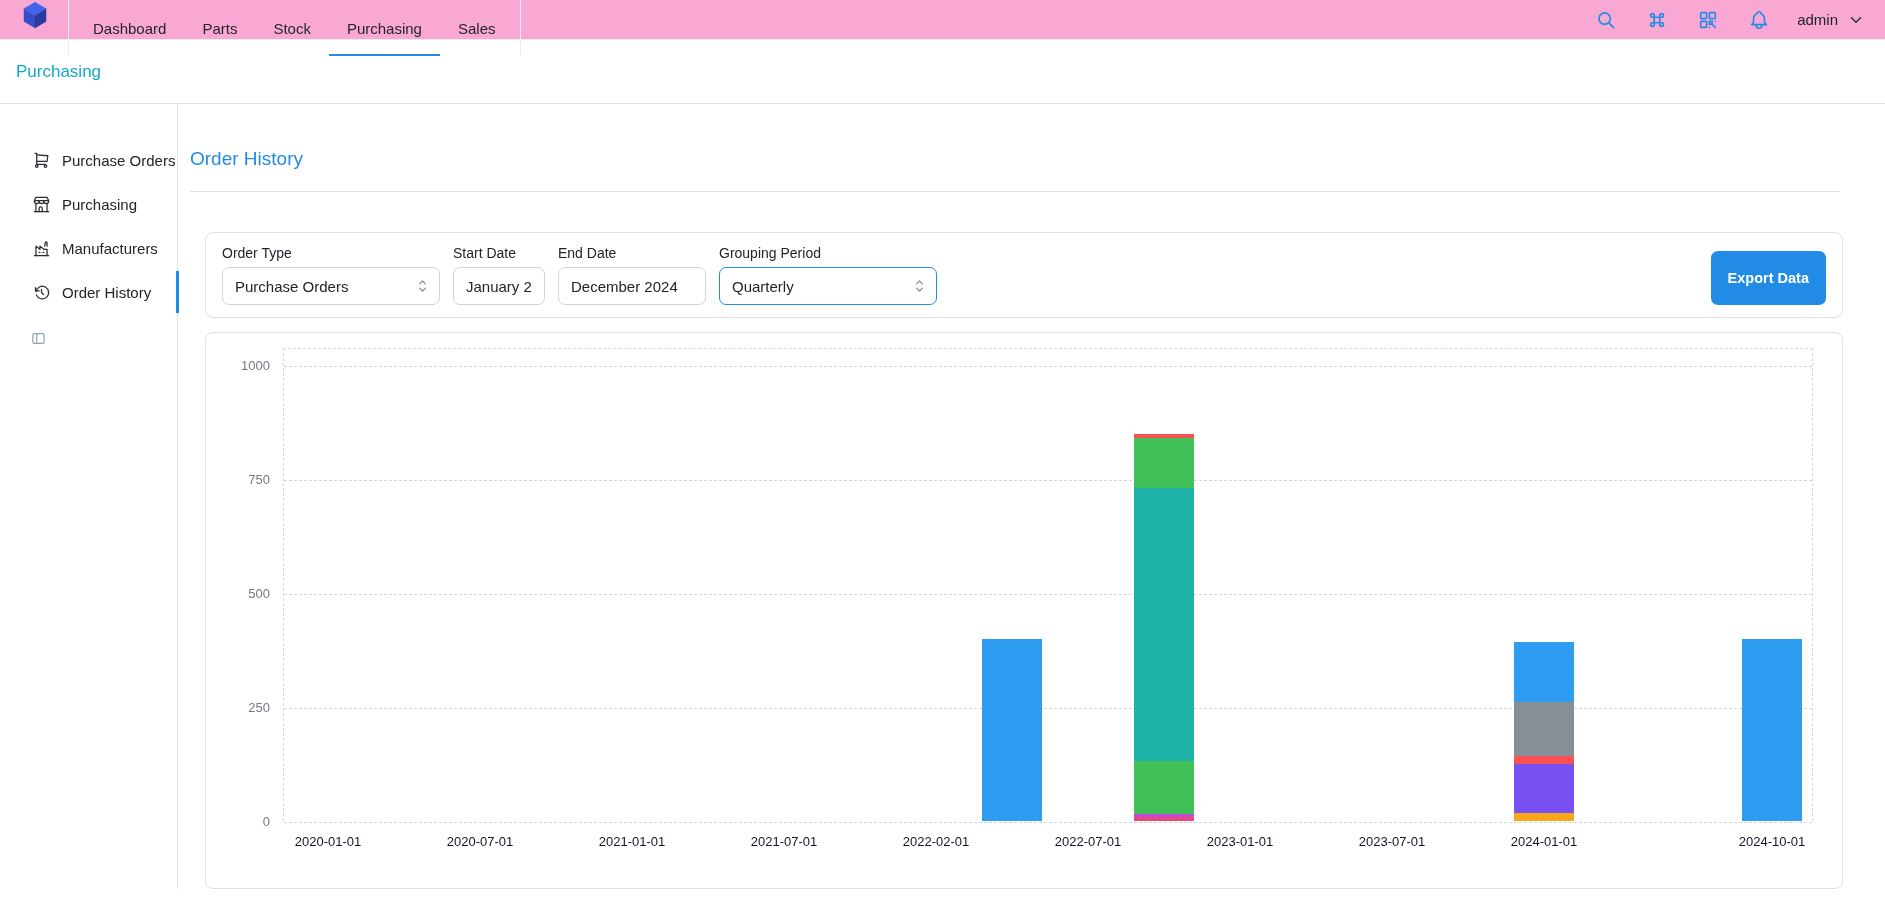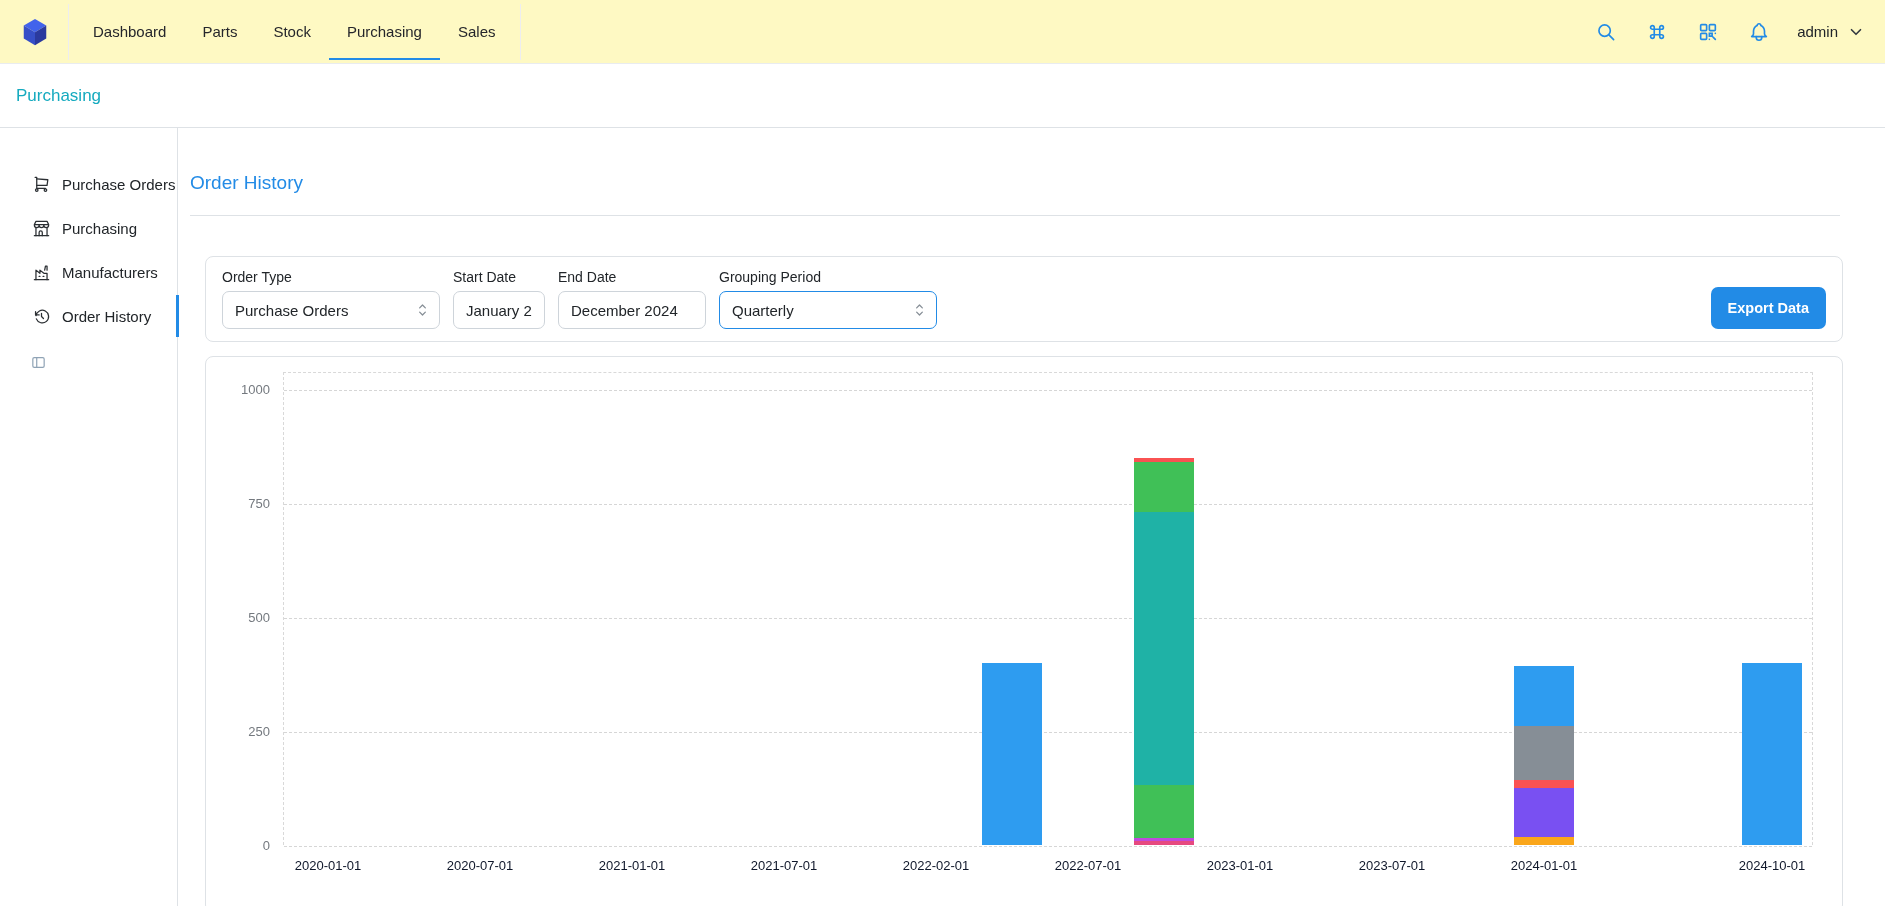--- a/index.html
+++ b/index.html
@@ -5,22 +5,22 @@
   * { box-sizing: border-box; margin: 0; padding: 0; }
   html, body { background: #fff; }
   body {
     width: 1885px; height: 906px; overflow: hidden; position: relative;
     font-family: "Liberation Sans", "DejaVu Sans", sans-serif;
     color: #212529; font-size: 15px;
   }
 
   
   .topnav {
-    height: 64px; display: flex; align-items: center;
-    padding: 0 20px; border-bottom: 1px solid #e9ecef; background: #fef9c3;
+    height: 40px; display: flex; 
+    padding: 0 20px; border-bottom: 1px solid #e9ecef; background: #f9a8d4;
   }
   .logo { width: 30px; height: 30px; margin-right: 18px; flex: 0 0 auto; }
   .nav-tabs {
     display: flex; height: 56px; align-items: stretch;
     border-left: 1px solid #ededf0; border-right: 1px solid #ededf0; padding: 0 6px;
   }
   .nav-tab {
     display: flex; align-items: center; padding: 0 18px; cursor: pointer;
     font-size: 15px; color: #25262b; border-bottom: 2px solid transparent; border-top: 2px solid transparent;
   }
@@ -66,21 +66,21 @@
     font-family: inherit; font-size: 15px; color: #212529; padding: 0 12px; width: 100%;
   }
   .tb-select { padding-right: 32px; cursor: pointer; }
   .w-ordertype { width: 218px; }
   .w-start { width: 92px; }
   .w-end { width: 148px; }
   .w-grouping { width: 218px; }
   .focused .tb-input { border: 1.5px solid #228be6; }
   .sel-chevrons { position: absolute; right: 9px; top: 50%; transform: translateY(-50%); color: #868e96; pointer-events: none; }
   .export-btn {
-    margin-left: auto; height: 42px; padding: 0 17px; border: none; border-radius: 7px;
+    margin-left: auto; height: 54px; padding: 0 17px; border: none; border-radius: 7px;
     background: #228be6; color: #fff; font-family: inherit; font-size: 14.5px; font-weight: 600; cursor: pointer;
   }
 
   
   .chart-card {
     margin: 14px 42px 0 27px; height: 557px; border: 1px solid #dee2e6; border-radius: 8px; background: #fff;
   }
   .chart-plot {
     position: relative; width: 1530px; height: 473px; margin: 15px 0 0 77px;
     border-top: 1px dashed #d9d9d9; border-left: 1px dashed #d9d9d9; border-right: 1px dashed #d9d9d9;

